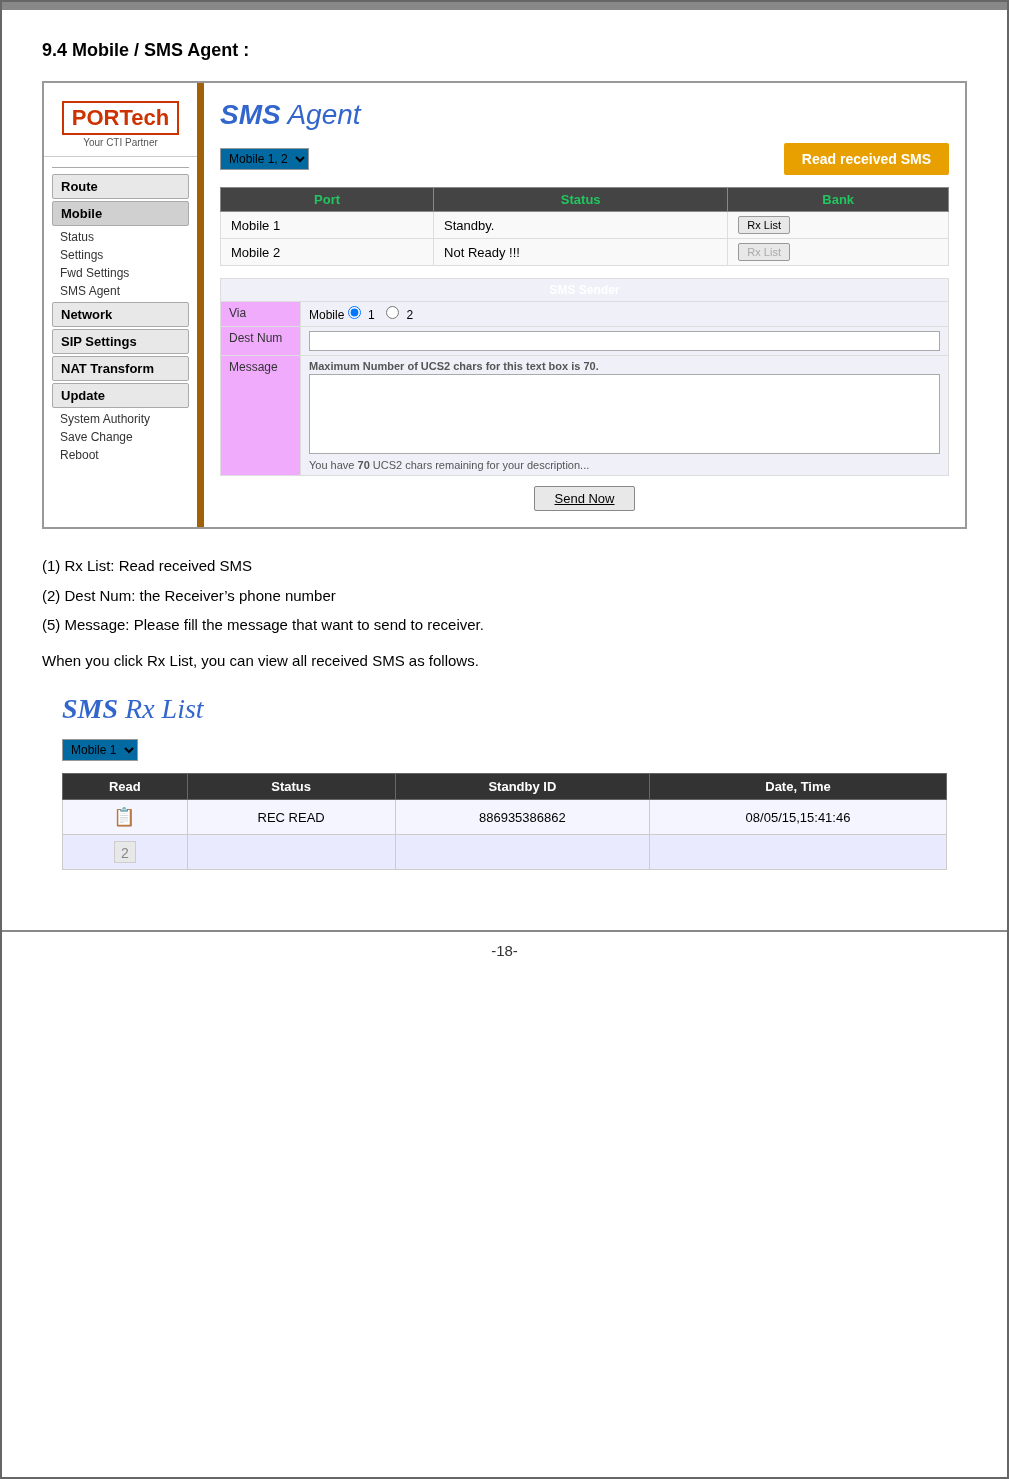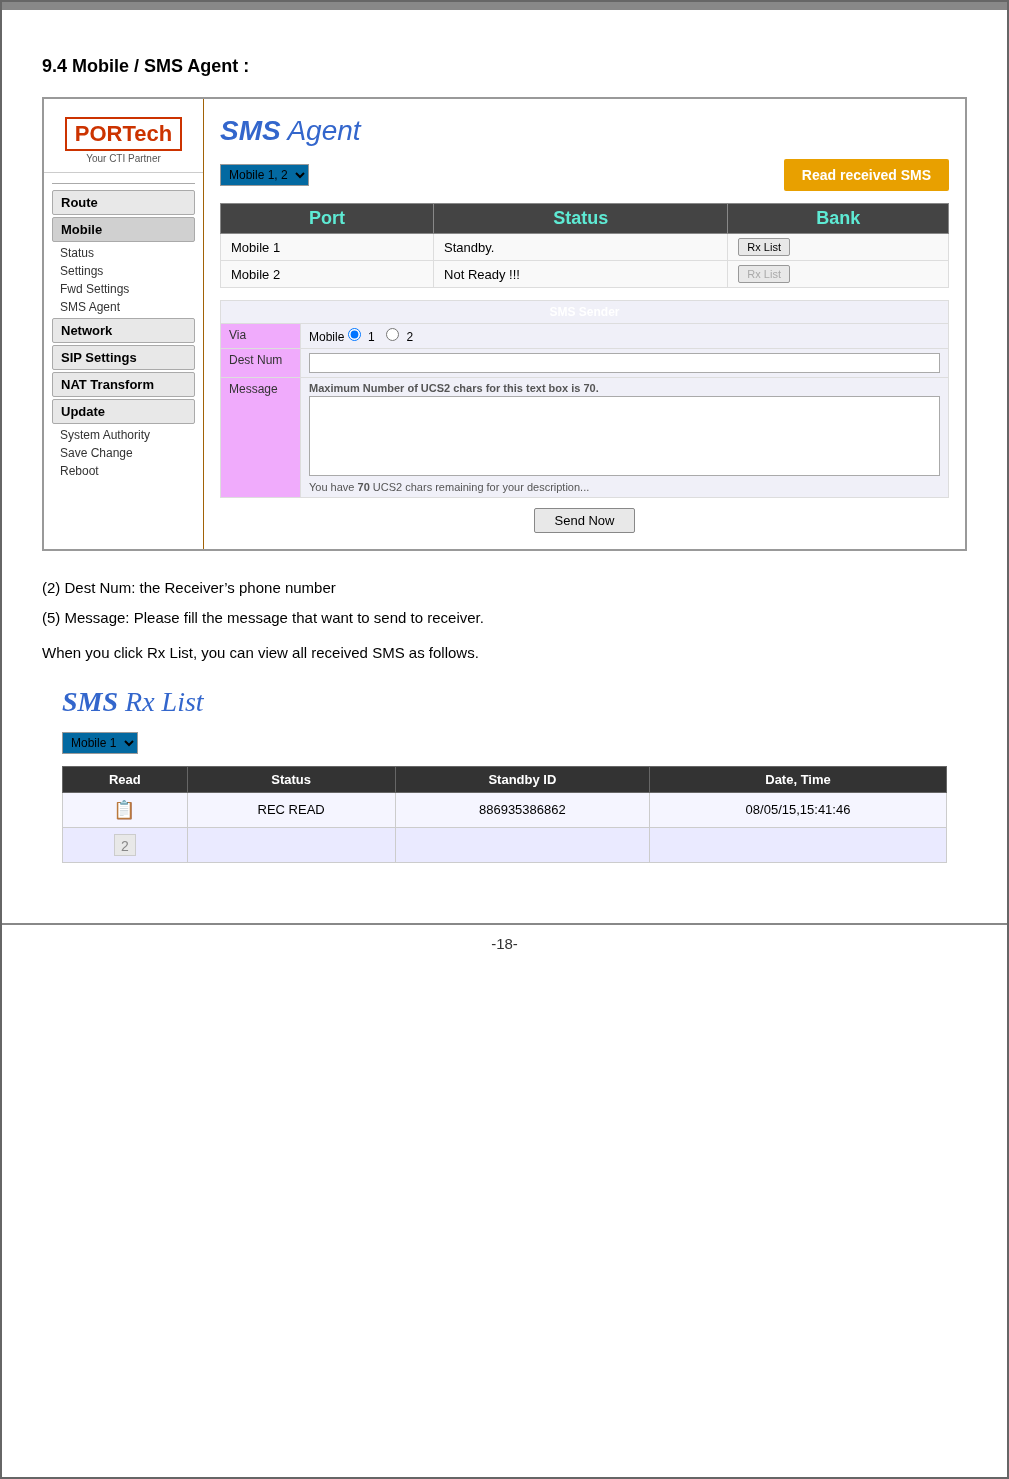--- a/index.html
+++ b/index.html
@@ -12,39 +12,38 @@
       min-height: 1479px;
       border: 2px solid #666;
       position: relative;
     }
     .top-bar {
       height: 8px;
       background: #888;
     }
     .content {
       padding: 30px 40px;
-      margin-top: 16px;
     }
     .page-title {
       font-size: 18px;
       font-weight: bold;
       margin-bottom: 20px;
     }
     
     .sms-panel {
       display: flex;
       border: 2px solid #999;
       margin-bottom: 24px;
       background: #fff;
     }
     
     .sidebar {
       width: 160px;
       background: #fff;
-      border-right: 1px solid #a16207;
+      border-right: 7px solid #a16207;
       padding: 10px 0;
       flex-shrink: 0;
     }
     .logo-area {
       text-align: center;
       margin-bottom: 10px;
       padding: 8px;
       border-bottom: 1px solid #ccc;
     }
     .logo-text {
@@ -125,23 +124,23 @@
       margin-left: auto;
     }
     
     .port-table {
       width: 100%;
       border-collapse: collapse;
       margin-bottom: 12px;
     }
     .port-table th {
       background: #444;
-      color: #5eead4;
+      color: #22c55e;
       padding: 4px 10px;
-      font-size: 18px;
+      font-size: 13px;
       text-align: center;
       border: 1px solid #888;
     }
     .port-table td {
       padding: 4px 10px;
       font-size: 13px;
       border: 1px solid #ddd;
       background: #f9f9f9;
     }
     .port-table td.port-name { font-weight: normal; }
@@ -208,20 +207,21 @@
       text-align: center;
       margin-top: 10px;
     }
     .send-btn {
       background: #e8e8e8;
       border: 1px solid #888;
       padding: 4px 20px;
       font-size: 13px;
       cursor: pointer;
       border-radius: 2px;
+      text-decoration: underline;
     }
     
     .desc-text {
       margin-top: 10px;
       margin-bottom: 10px;
       font-size: 15px;
       line-height: 1.7;
     }
     .desc-text p { margin-bottom: 4px; }
     
@@ -394,20 +394,21 @@
         </tbody>
       </table>
 
       <div class="send-btn-row">
         <button class="send-btn">Send Now</button>
       </div>
     </div>
   </div>
 
   <div class="desc-text">
+    <p>(1) Rx List: Read received SMS</p>
     <p>(2) Dest Num: the Receiver’s phone number</p>
     <p>(5) Message: Please fill the message that want to send to receiver.</p>
   </div>
 
   <div class="desc-text">
     <p>When you click Rx List, you can view all received SMS as follows.</p>
   </div>
 
   <div>
     <div class="rx-list-title">

